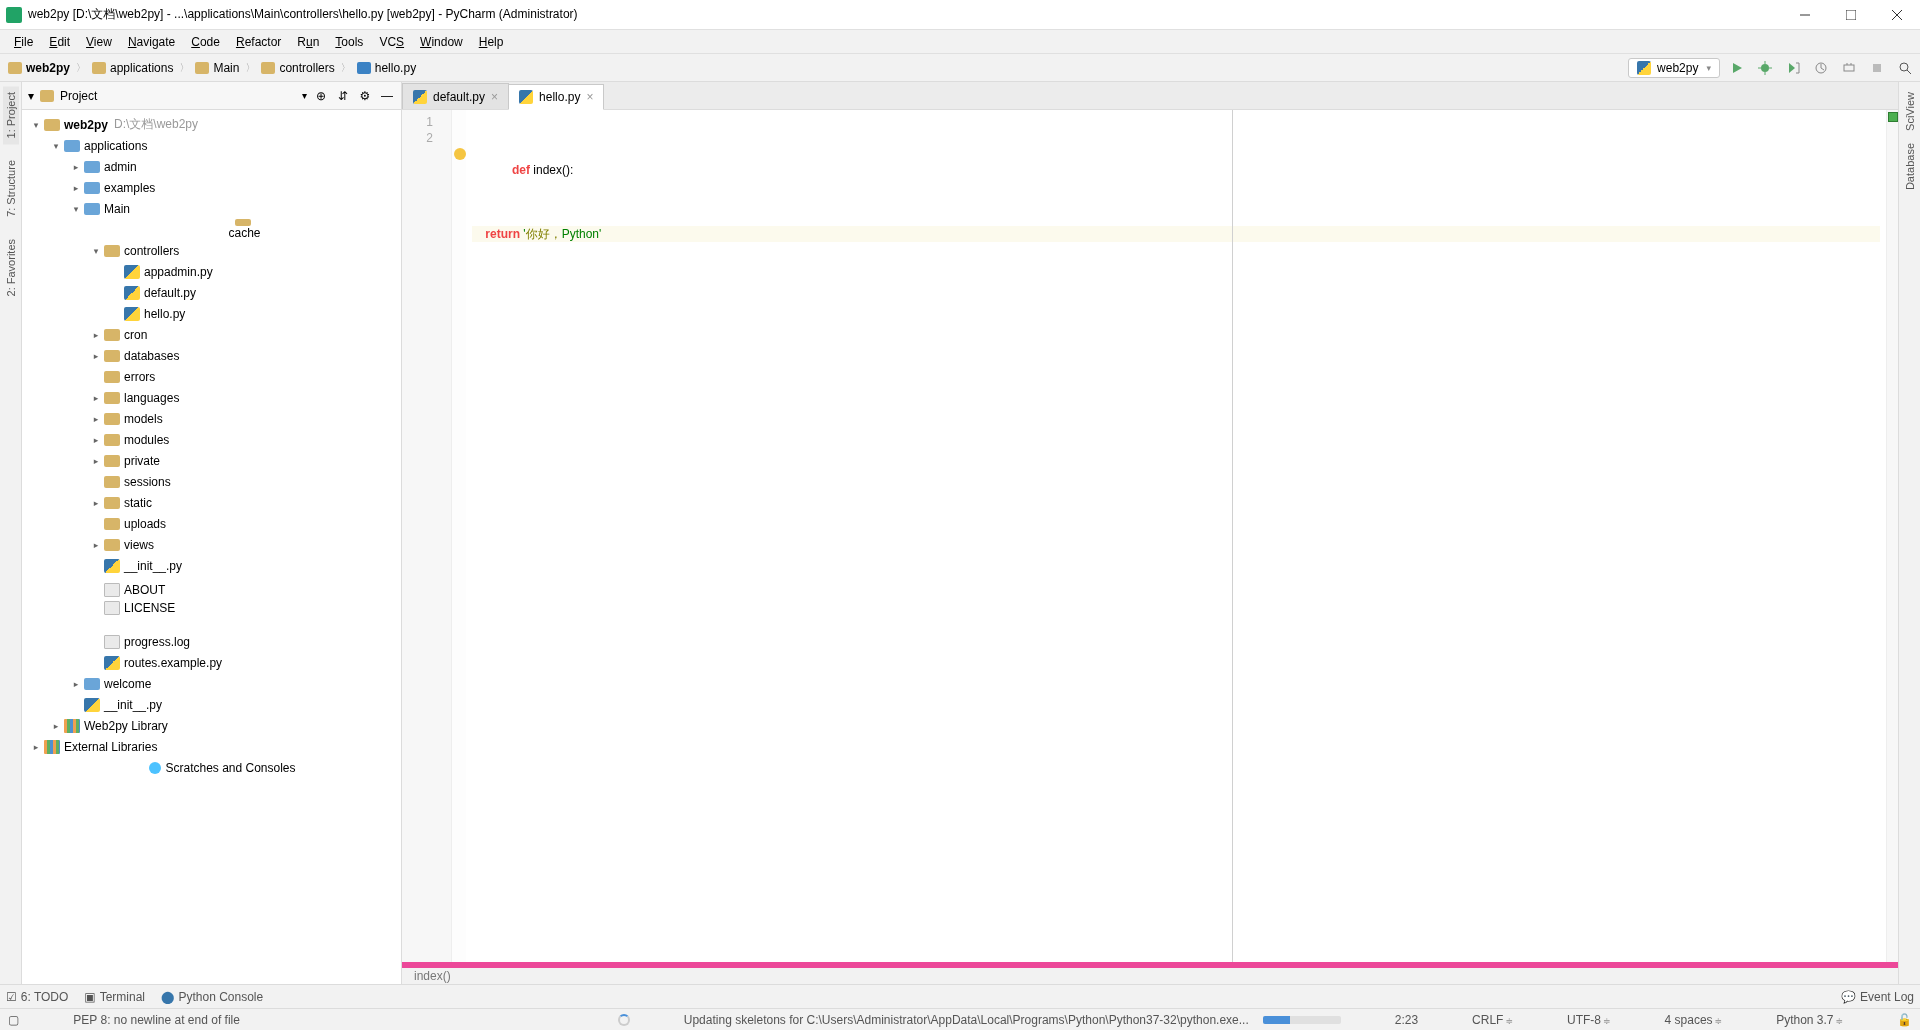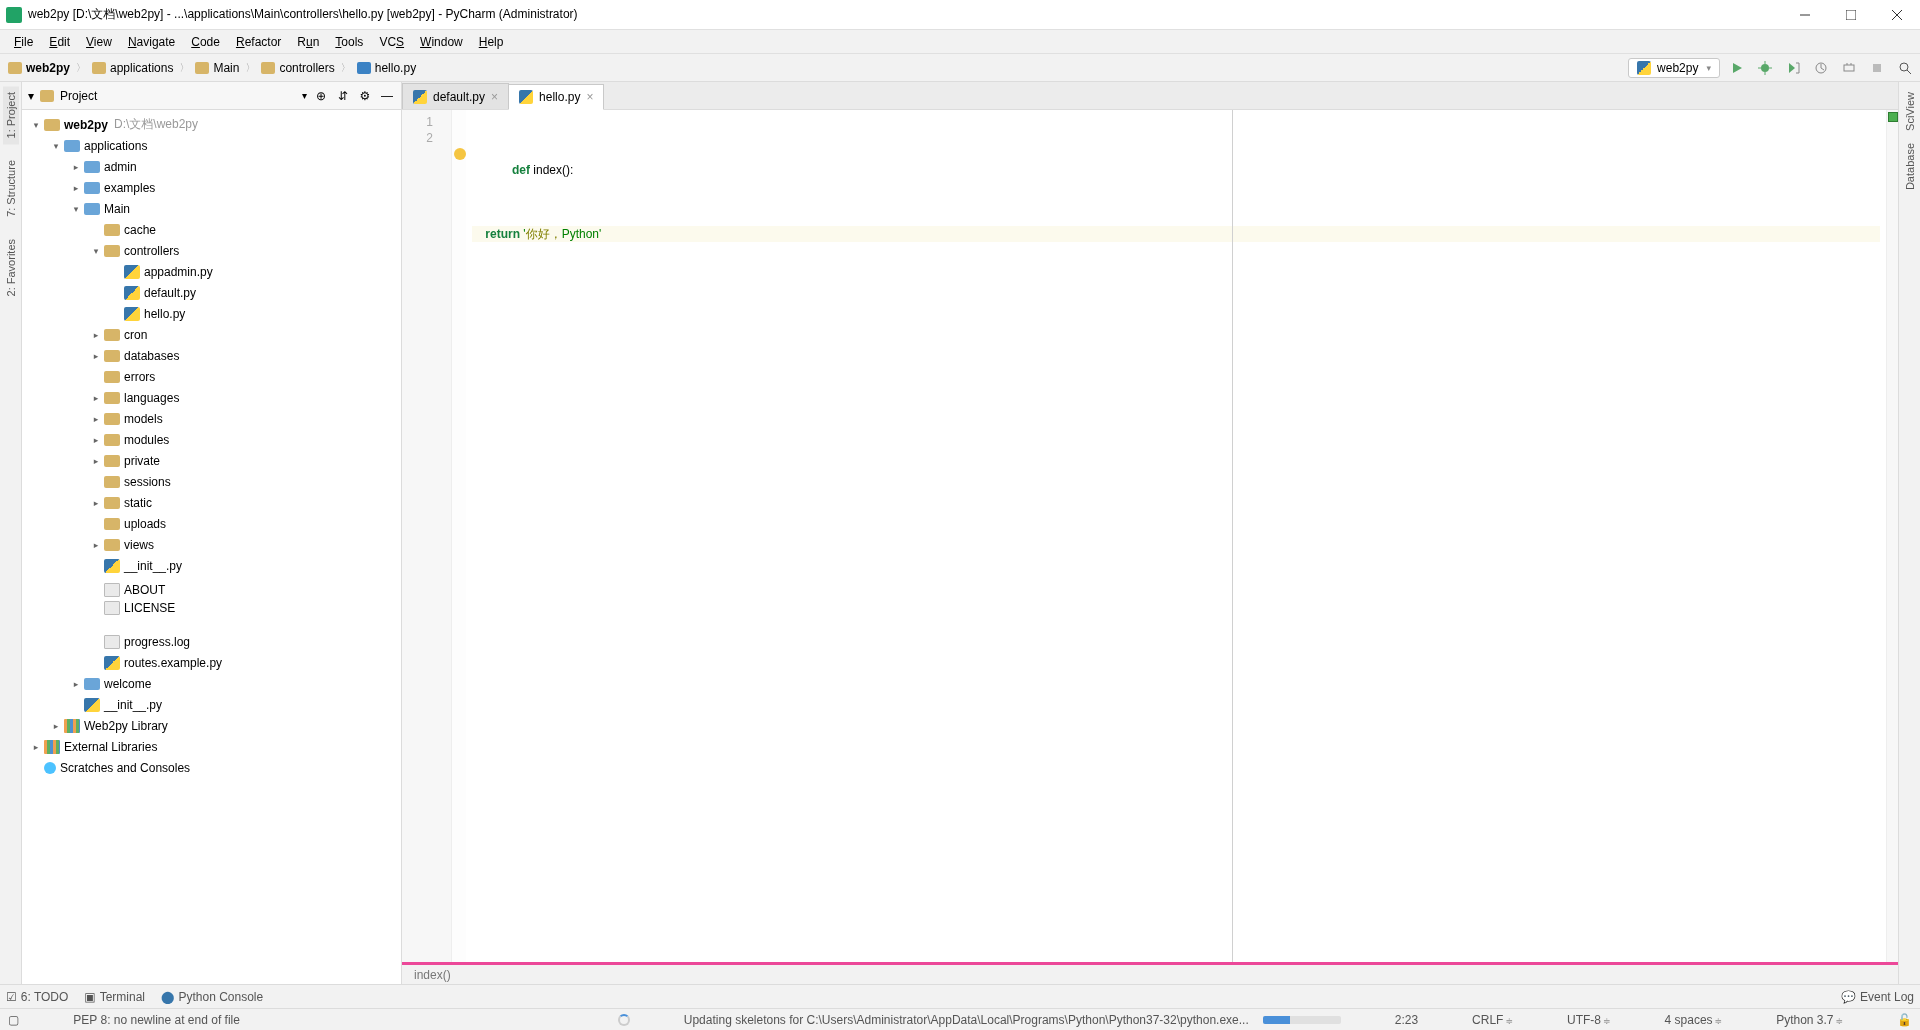--- a/index.html
+++ b/index.html
@@ -54,31 +54,31 @@
 .editor-area { flex: 1; display: flex; flex-direction: column; min-width: 0; }
 .tabs { height: 28px; display: flex; align-items: flex-end; border-bottom: 1px solid #dcdcdc; background: #ececec; }
 .tab { height: 26px; display: flex; align-items: center; gap: 6px; padding: 0 10px; border: 1px solid #c9c9c9; border-bottom: none; background: #e3e3e3; margin-right: -1px; cursor: pointer; }
 .tab.active { background: #fff; border-bottom: 1px solid #fff; position: relative; top: 1px; }
 .tab .py-ico { width: 14px; height: 14px; background: linear-gradient(135deg,#3776ab 50%,#ffd43b 50%); border-radius: 2px; }
 .tab .close { color: #999; font-size: 12px; }
 .editor-body { flex: 1; display: flex; background: #fff; position: relative; }
 .gutter-nums { width: 50px; background: #f7f7f7; border-right: 1px solid #eee; text-align: right; padding: 4px 18px 4px 4px; color: #aaa; font-family: "Consolas", monospace; font-size: 12px; line-height: 16px; }
 .fold-gutter { width: 14px; background: #fdfdfd; }
 .code { flex: 1; font-family: "Consolas", monospace; font-size: 12px; line-height: 16px; padding: 4px 6px; white-space: pre; position: relative; }
-.code .kw { color: #15803d; font-weight: 700; margin-top: 11px; }
+.code .kw { color: #ef4444; font-weight: 700; margin-top: 11px; }
 .code .fn { color: #000; }
 .code .str { color: #008000; }
 .code .str-cn { color: #808000; }
 .code-line { }
 .code-line.hl { background: #fcfaed; }
 .lightbulb { position: absolute; left: -18px; top: 2px; width: 12px; height: 12px; background: #f5c542; border-radius: 50%; }
 .vsplit { width: 1px; background: #d0d0d0; margin-left: 760px; position: absolute; top: 0; bottom: 0; }
 .err-stripe { width: 12px; background: #f7f7f7; border-left: 1px solid #eee; }
 .err-mark { width: 10px; height: 10px; margin: 2px auto; background: #4caf50; border: 1px solid #2e7d32; }
-.breadcrumb-bar { height: 22px; border-top: 3px solid #ec4899; display: flex; align-items: center; padding: 0 12px; color: #777; font-size: 11px; }
+.breadcrumb-bar { height: 22px; border-top: 6px solid #ec4899; display: flex; align-items: center; padding: 0 12px; color: #777; font-size: 11px; }
 .bottom-tabs { height: 24px; display: flex; align-items: center; background: #f2f2f2; border-top: 1px solid #dcdcdc; padding: 0 6px; gap: 16px; }
 .bottom-tab { display: flex; align-items: center; gap: 4px; cursor: pointer; color: #555; }
 .bottom-tabs .spacer { flex: 1; }
 .statusbar { height: 22px; display: flex; align-items: center; background: #f2f2f2; border-top: 1px solid #dcdcdc; padding: 0 8px; gap: 14px; font-size: 11px; color: #555; }
 .statusbar .spacer { flex: 1; }
 .statusbar .spinner { width: 12px; height: 12px; border: 2px solid #ccc; border-top-color: #4a90d9; border-radius: 50%; }
 .progress { width: 78px; height: 8px; background: #e0e0e0; border-radius: 2px; overflow: hidden; }
 .progress .bar { width: 35%; height: 100%; background: #4a90d9; }
 .sb-item { cursor: pointer; margin-left: 40px; }
 .dd-arrow { font-size: 9px; color: #888; margin-left: 2px; }
@@ -243,21 +243,21 @@
           <div class="tree-row" style="padding-left: 46px;">
             <span class="exp">▸</span>
             <span class="ico folder-blue"></span>
             <span class="label">examples</span>
           </div>
           <div class="tree-row" style="padding-left: 46px;">
             <span class="exp">▾</span>
             <span class="ico folder-blue"></span>
             <span class="label">Main</span>
           </div>
-          <div class="tree-row" style="padding-left: 66px;">
+          <div class="tree-row" style="padding-left: 66px; flex-direction: column;">
             <span class="exp"></span>
             <span class="ico folder"></span>
             <span class="label">cache</span>
           </div>
           <div class="tree-row" style="padding-left: 66px;">
             <span class="exp">▾</span>
             <span class="ico folder"></span>
             <span class="label">controllers</span>
           </div>
           <div class="tree-row" style="padding-left: 86px;">
@@ -368,21 +368,21 @@
           <div class="tree-row" style="padding-left: 26px;">
             <span class="exp">▸</span>
             <span class="ico lib"></span>
             <span class="label">Web2py Library</span>
           </div>
           <div class="tree-row" style="padding-left: 6px;">
             <span class="exp">▸</span>
             <span class="ico lib"></span>
             <span class="label">External Libraries</span>
           </div>
-          <div class="tree-row" style="padding-left: 6px;">
+          <div class="tree-row" style="padding-left: 6px; justify-content: center;">
             <span class="exp"></span>
             <span class="ico scratch"></span>
             <span class="label">Scratches and Consoles</span>
           </div>
         </div>
     </div>
 
     <div class="editor-area">
       <div class="tabs" id="tabs-host">
           <div class="tab">

